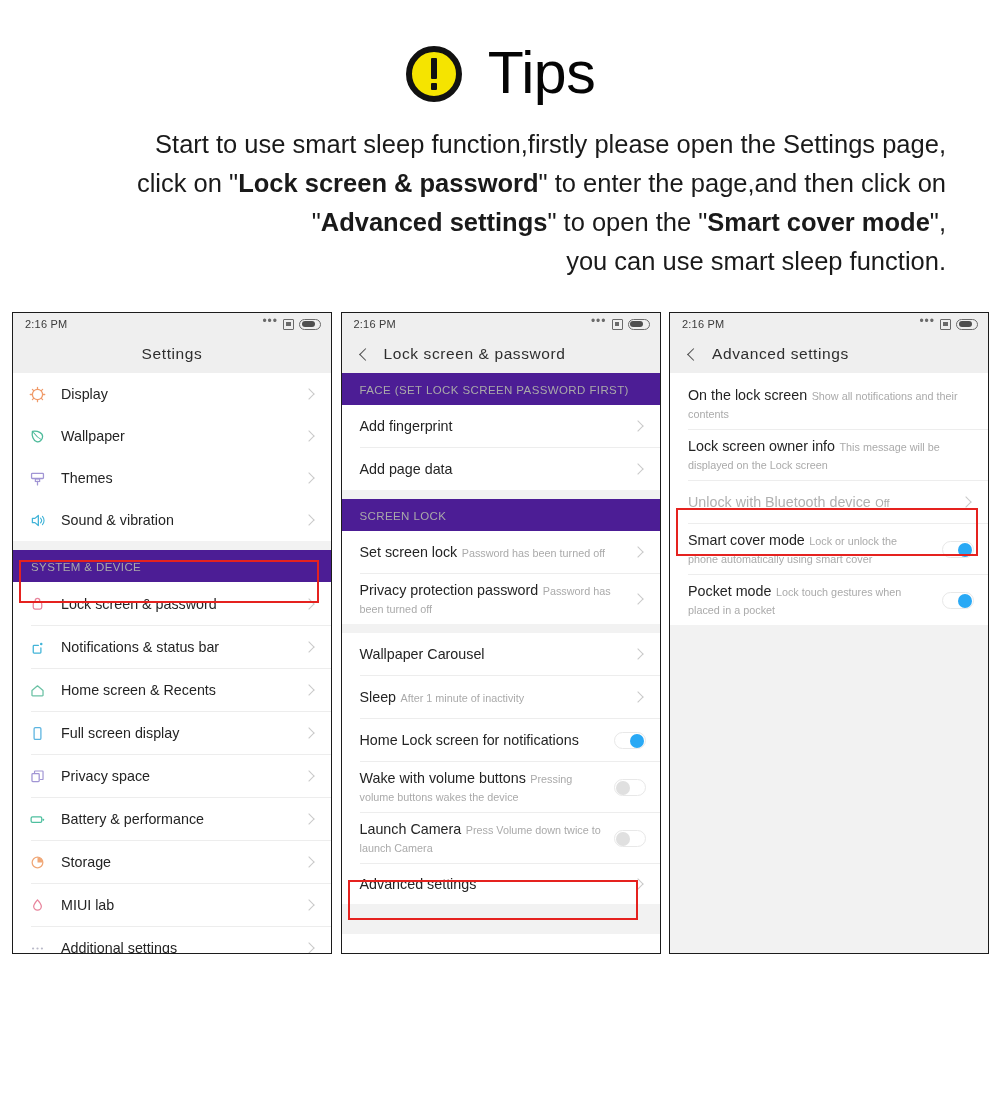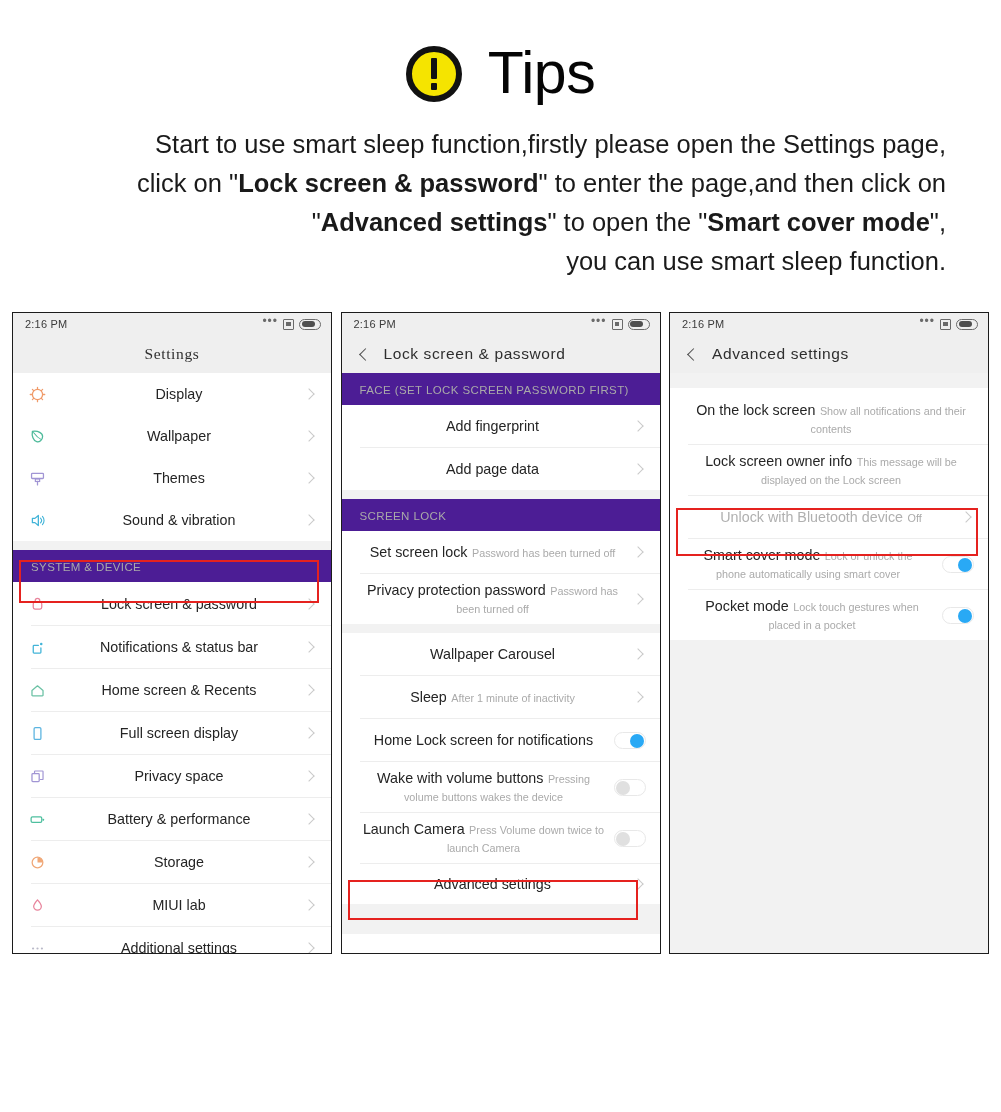--- a/index.html
+++ b/index.html
@@ -112,21 +112,21 @@
 
   
   .titlebar {
     height: 38px;
     background: #efefef;
     display: flex;
     align-items: center;
     flex: 0 0 auto;
     padding: 0 14px;
   }
-  .titlebar.center { justify-content: center; font-family: Liberation Serif, serif; }
+  .titlebar.center { justify-content: center; }
   .back-chevron {
     width: 16px; height: 16px;
     flex: 0 0 auto;
     margin-right: 12px;
     position: relative;
   }
   .back-chevron::before {
     content: "";
     position: absolute;
     left: 5px; top: 3.5px;
@@ -142,21 +142,21 @@
   }
 
   
   .list {
     flex: 1 1 auto;
     background: #ffffff;
     overflow: hidden;
     position: relative;
   }
   .list.tail-gray { background: #f2f2f2; }
-  .white-block { background: #ffffff; margin-top: 15px; }
+  .white-block { background: #ffffff; }
 
   .sec-header {
     font-size: 11.5px;
     color: #a9a9a9;
     letter-spacing: 0.4px;
     padding: 11px 0 9px 18px;
     background: #4c1d95;
   }
   .gap-gray { height: 9px; background: #f2f2f2; }
 
@@ -173,21 +173,20 @@
     width: 48px;
     flex: 0 0 48px;
     display: flex;
     align-items: center;
     justify-content: center;
   }
   .row .labels {
     flex: 1 1 auto;
     min-width: 0;
     padding: 7px 0;
-    text-align: center;
   }
   .row .label {
     font-size: 14.3px;
     color: #242424;
     line-height: 18px;
   }
   .row .label.dim { color: #b0b0b0; }
   .row .sub {
     font-size: 10.8px;
     color: #aaaaaa;

